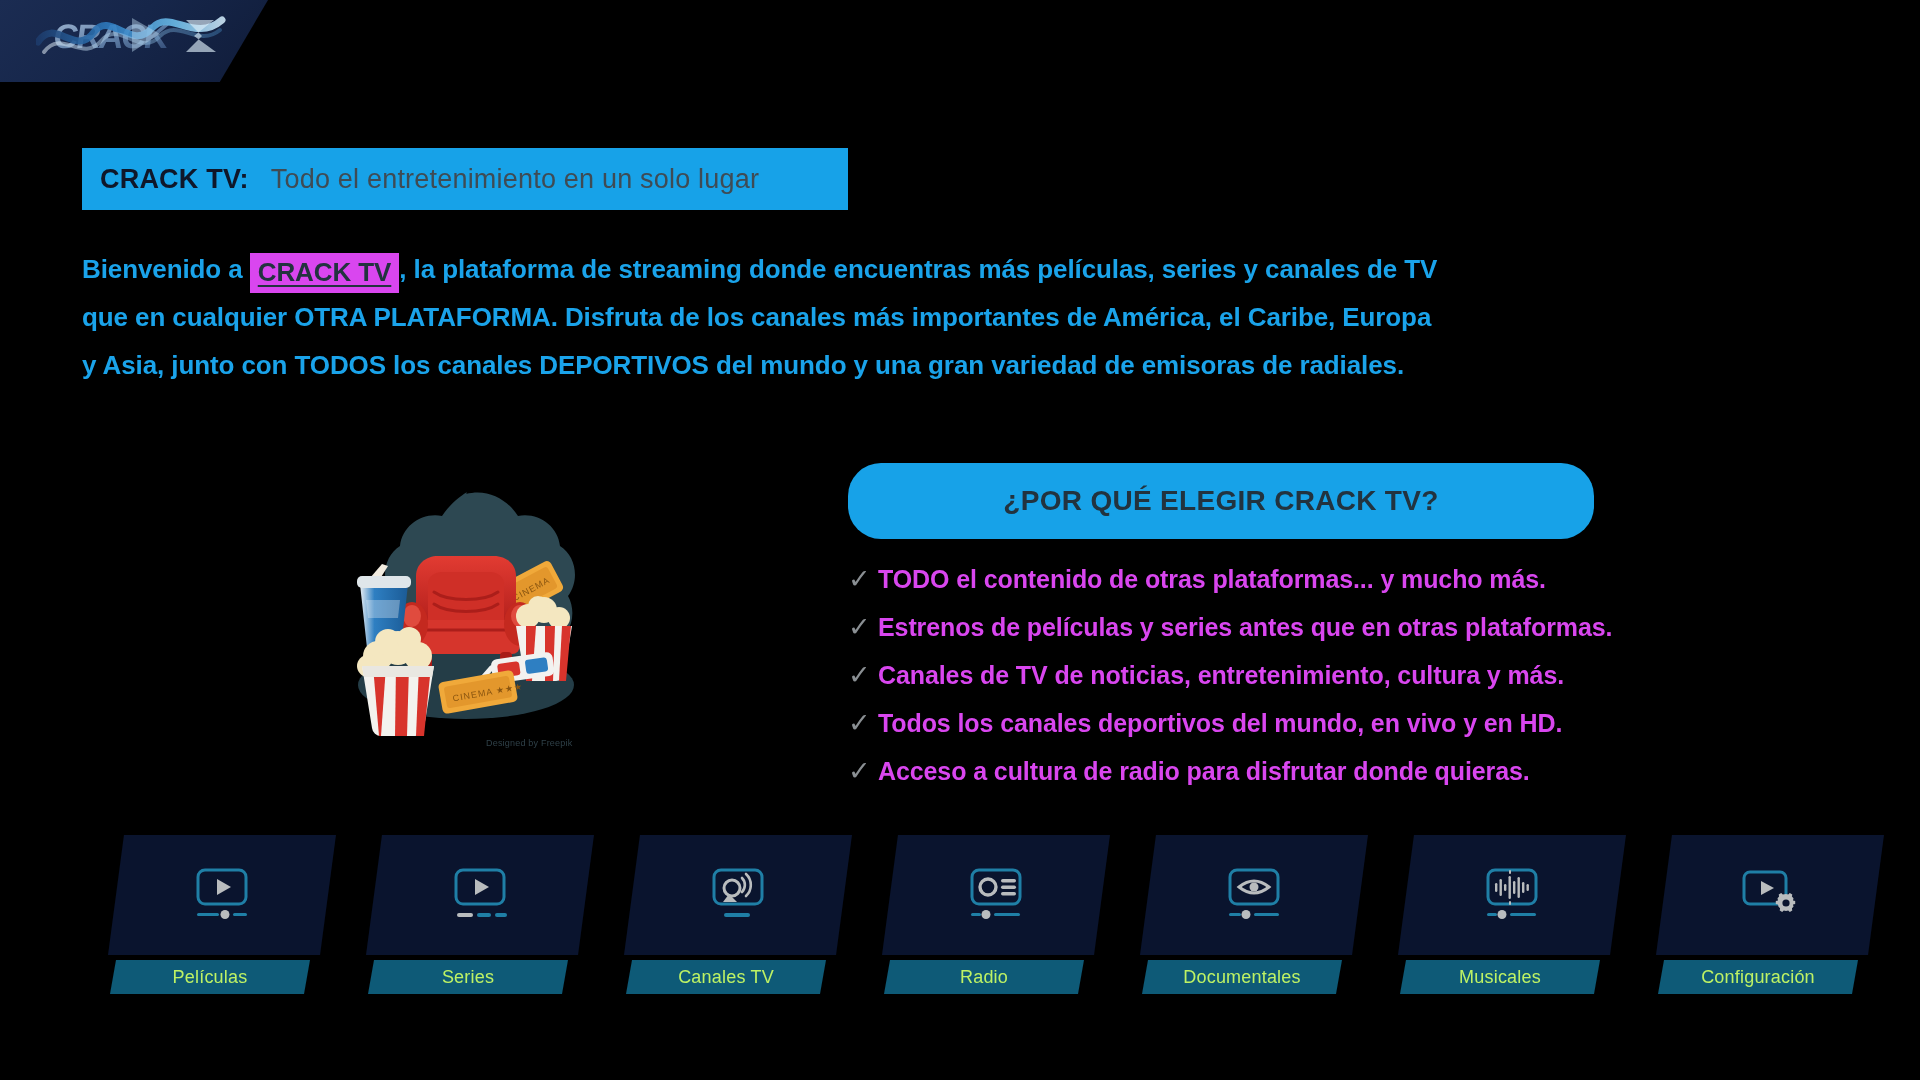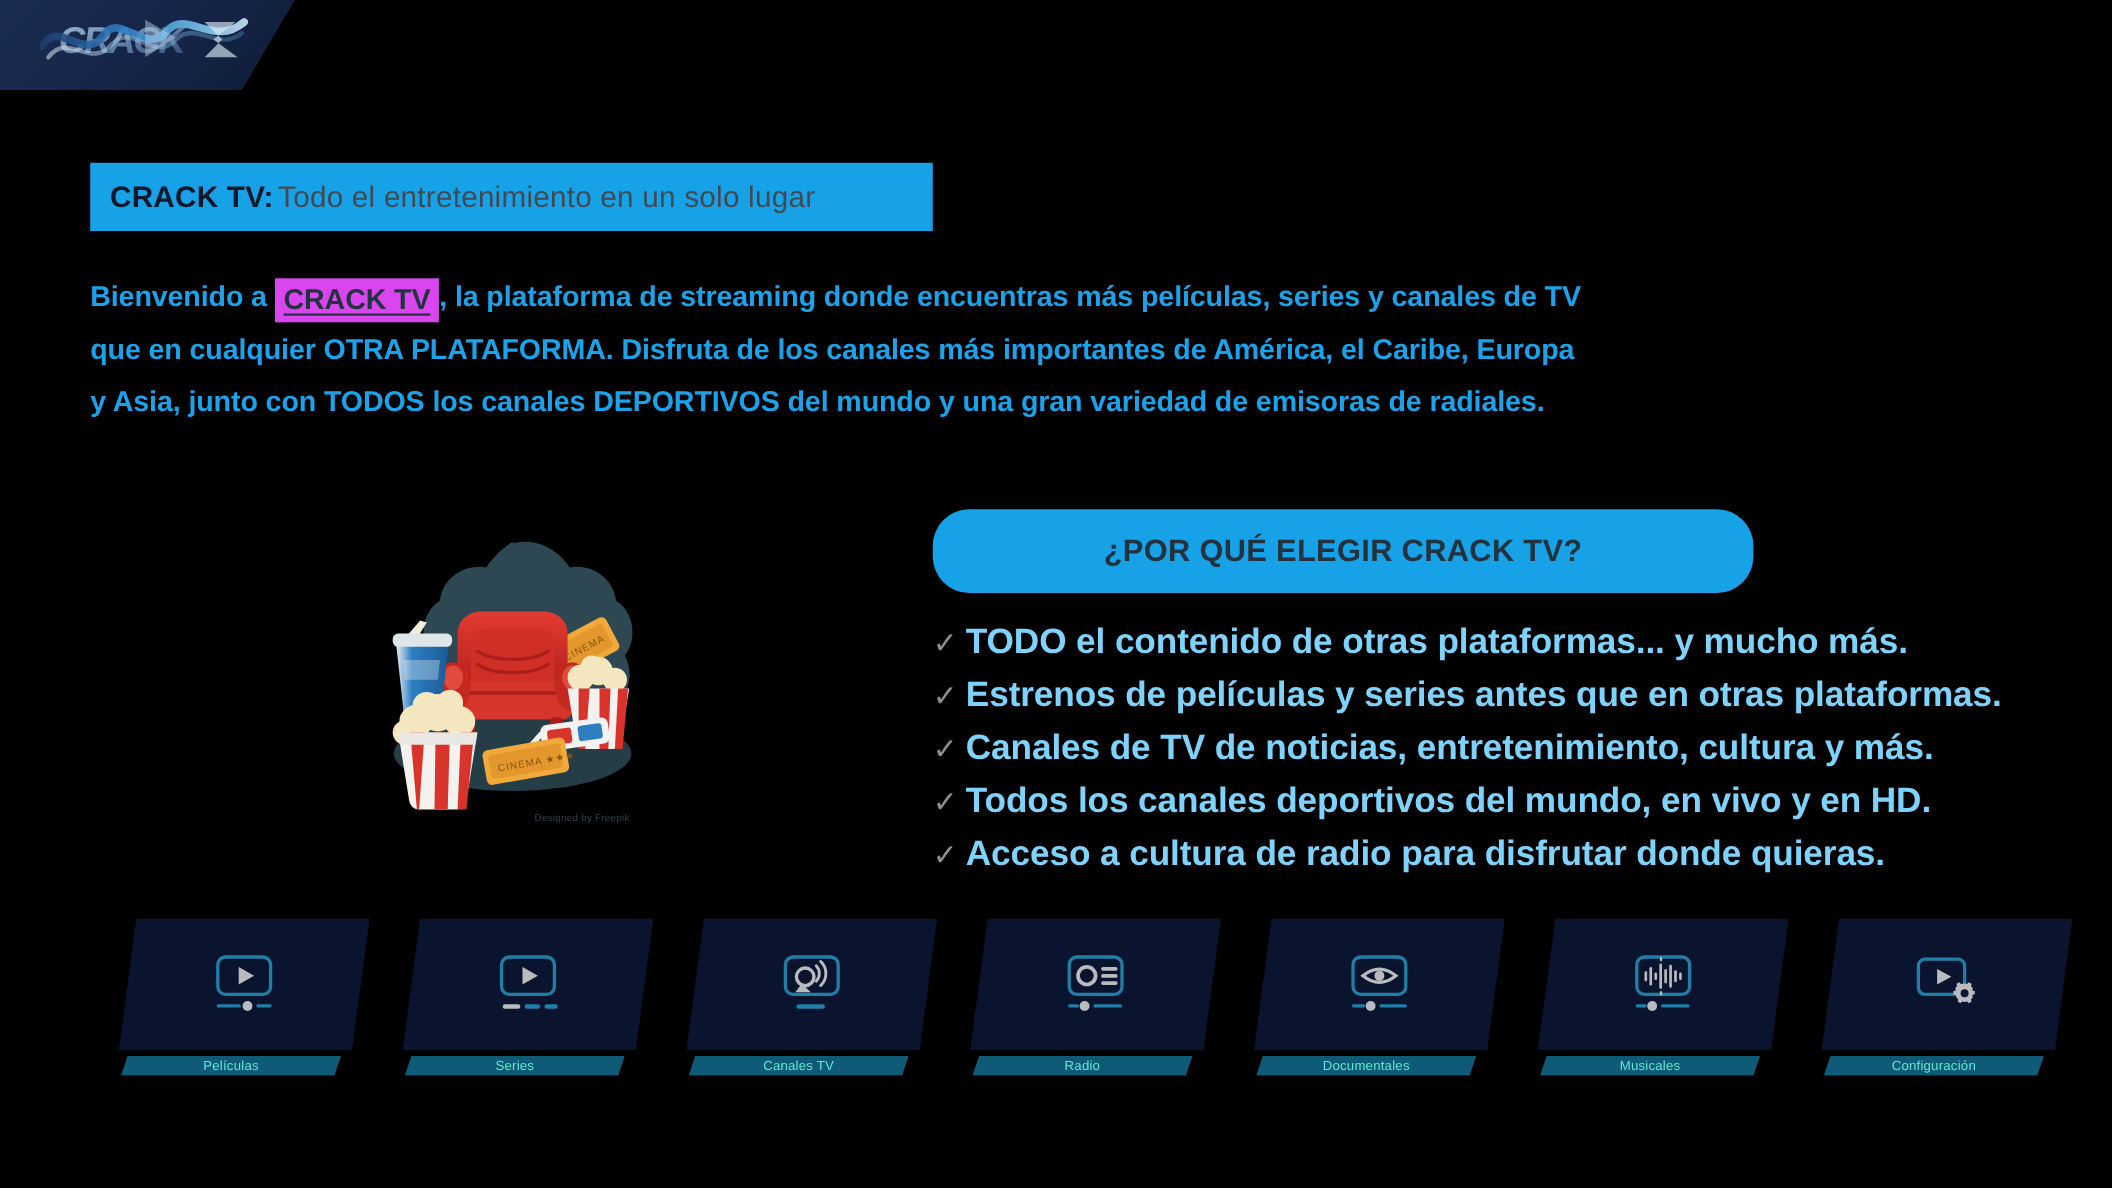--- a/index.html
+++ b/index.html
@@ -55,21 +55,21 @@
     color: #0f172a;
     font-size: 27px;
     font-weight: 700;
     letter-spacing: 0.2px;
   }
   #headline-banner .hl-rest {
     color: #3f4b54;
     font-size: 27px;
     font-weight: 400;
     letter-spacing: 0.2px;
-    margin-left: 4px;
+    margin-left: 22px;
   }
 
   
   #intro-paragraph {
     position: absolute;
     left: 82px;
     top: 245px;
     width: 1370px;
     color: #1aa3ea;
     font-size: 26px;
@@ -120,22 +120,22 @@
     height: 48px;
   }
   .benefit-check {
     width: 30px;
     flex: 0 0 30px;
     color: #8a8f93;
     font-size: 27px;
     line-height: 1;
   }
   .benefit-text {
-    color: #7dd3fc;
-    font-size: 32px;
+    color: #d946ef;
+    font-size: 25px;
     font-weight: 700;
     letter-spacing: -0.1px;
     white-space: nowrap;
   }
 
   
   #cinema-illustration {
     position: absolute;
     left: 316px;
     top: 480px;
@@ -184,29 +184,29 @@
     width: 74px;
     height: 62px;
     position: relative;
   }
   .tile-icon svg { display: block; }
   .tile-label {
     position: absolute;
     left: 2px;
     top: 125px;
     width: 200px;
-    height: 18px;
+    height: 34px;
     background: #0e5a77;
     -webkit-clip-path: polygon(3% 0, 100% 0, 97% 100%, 0 100%);
     clip-path: polygon(3% 0, 100% 0, 97% 100%, 0 100%);
     display: flex;
     align-items: center;
     justify-content: center;
-    color: #5eead4;
-    font-size: 12px;
+    color: #bef264;
+    font-size: 18px;
     letter-spacing: 0.2px;
     white-space: nowrap;
   }
 </style>
 </head>
 <body>
 
 <div id="app">
 
   <div id="logo-bar">

